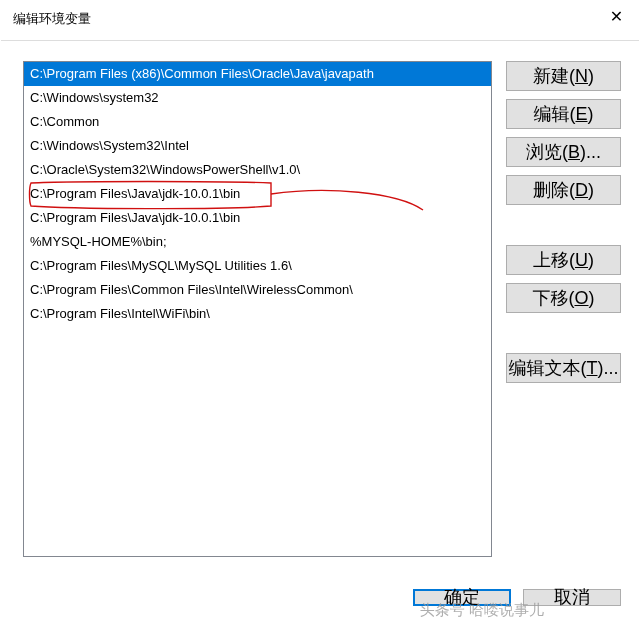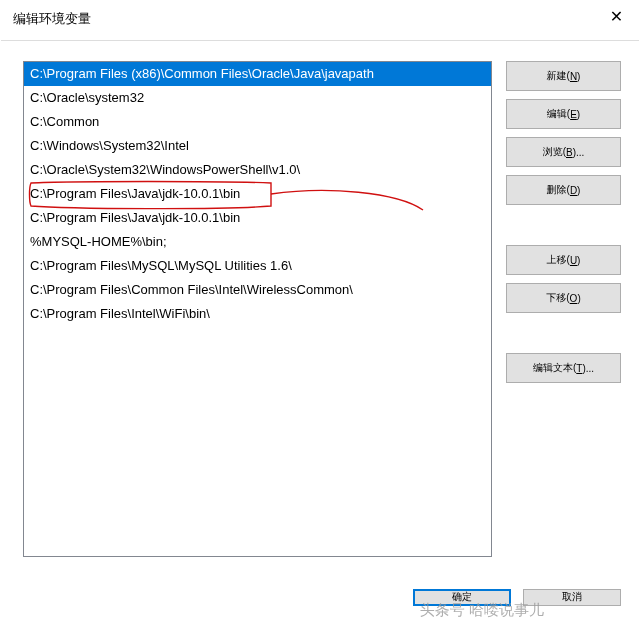--- a/index.html
+++ b/index.html
@@ -5,21 +5,21 @@
   html,body{margin:0;padding:0;font-family:"Microsoft YaHei","Segoe UI",Tahoma,sans-serif;font-size:13px;background:#fff;color:#000}
   .window{width:640px;height:624px;box-sizing:border-box;border:1px solid #fff;display:flex;flex-direction:column}
   .titlebar{height:36px;display:flex;align-items:center;padding:0 0 3px 12px;border-bottom:1px solid #ddd;position:relative}
   .titlebar .title{font-size:13px}
   .titlebar .close{width:45px;height:30px;position:absolute;right:0;top:0;display:flex;align-items:center;justify-content:center;font-size:16px;font-family:Arial,sans-serif}
   .body{flex:1;display:flex;padding:20px 18px 14px 22px;gap:14px;box-sizing:border-box}
   .listbox{flex:1;border:1px solid #828790;background:#fff;overflow:hidden;position:relative}
   .list-item{height:24px;line-height:24px;padding:0 6px;white-space:nowrap;font-size:13px;overflow:hidden}
   .list-item.selected{background:#0078d7;color:#fff}
   .sidebar{width:115px;display:flex;flex-direction:column;gap:8px}
-  .btn{height:30px;border:1px solid #adadad;background:#e1e1e1;font-size:10px;display:flex;align-items:center;justify-content:center;cursor:default;padding:0 6px;box-sizing:border-box;white-space:nowrap}
+  .btn{height:30px;border:1px solid #adadad;background:#e1e1e1;font-size:18px;display:flex;align-items:center;justify-content:center;cursor:default;padding:0 6px;box-sizing:border-box;white-space:nowrap}
   .btn u{text-decoration:underline}
   .spacer{height:24px}
   .footer{height:52px;display:flex;justify-content:flex-end;align-items:center;gap:12px;padding:0 18px 0 0;box-sizing:border-box}
   .footer .btn{width:98px;height:17px}
   .footer .btn.primary{border:2px solid #0078d7;background:#e1e1e1}
   .watermark{position:absolute;right:96px;bottom:4px;color:#9a9a9a;font-size:15px;opacity:.8;pointer-events:none}
   .red-annot{position:absolute;pointer-events:none}
   .red-annot svg{display:block}
 </style>
 </head>
@@ -32,21 +32,21 @@
     <div class="close">
       <span>✕</span>
     </div>
   </div>
 
   <div class="body">
 
     <div class="listbox" id="listbox">
 
       <div class="list-item selected">C:\Program Files (x86)\Common Files\Oracle\Java\javapath</div>
-        <div class="list-item">C:\Oracle\system32</div>
+        <div class="list-item">C:\Windows\system32</div>
         <div class="list-item">C:\Common</div>
         <div class="list-item">C:\Windows\System32\Intel</div>
         <div class="list-item">C:\Oracle\System32\WindowsPowerShell\v1.0\</div>
         <div class="list-item">C:\Program Files\Java\jdk-10.0.1\bin</div>
         <div class="list-item">C:\Program Files\Java\jdk-10.0.1\bin</div>
         <div class="list-item">%MYSQL-HOME%\bin;</div>
         <div class="list-item">C:\Program Files\MySQL\MySQL Utilities 1.6\</div>
         <div class="list-item">C:\Program Files\Common Files\Intel\WirelessCommon\</div>
         <div class="list-item">C:\Program Files\Intel\WiFi\bin\</div>
         <div class="red-annot" style="left:3px;top:118px">

